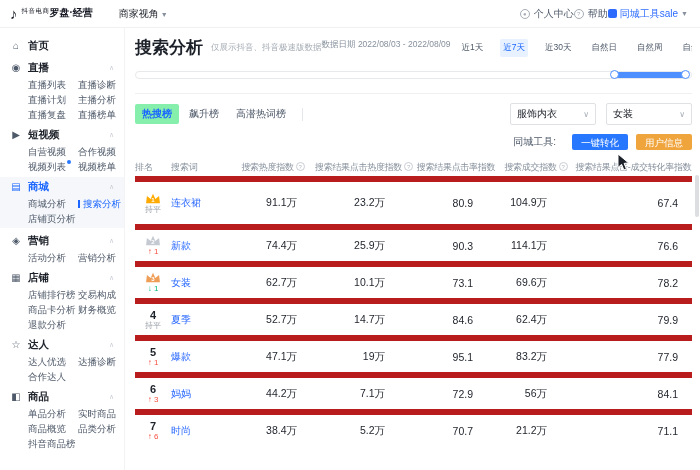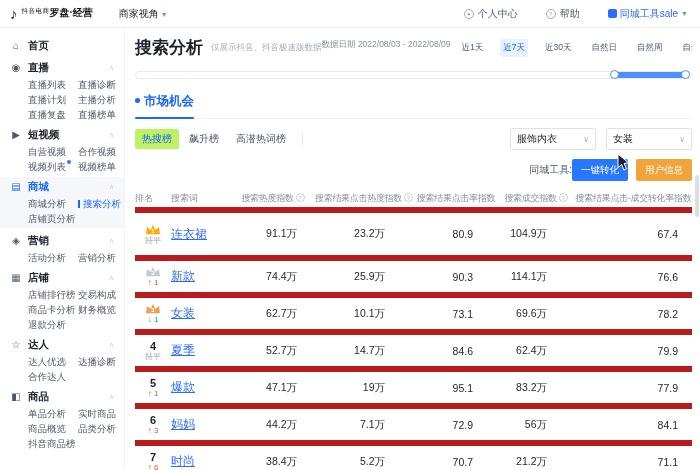--- a/index.html
+++ b/index.html
@@ -10,21 +10,21 @@
   
   .topbar { position:absolute; top:0; left:0; right:0; height:28px; display:flex; align-items:center;
             padding:0 12px 0 10px; border-bottom:1px solid #f0f1f2; background:#fff; z-index:5; }
   .brand { display:flex; align-items:center; gap:4px; }
   .note-icon { font-size:15px; font-weight:bold; color:#161823; line-height:1; }
   .brand-text { display:flex; flex-direction:row; line-height:1.05; }
   .brand-l1 { font-size:6.5px; color:#161823; letter-spacing:.5px; }
   .brand-l2 { font-size:10px; font-weight:bold; color:#161823; }
   .view-switch { margin-left:26px; font-size:10px; color:#1d2129; cursor:pointer; }
   .view-switch .chev { color:#86909c; font-size:7px; margin-left:2px; }
-  .topbar-right { margin-left:auto; display:flex; align-items:center; gap:28px; }
+  .topbar-right { margin-left:auto; display:flex; align-items:center; gap:0; }
   .top-link { display:flex; align-items:center; gap:4px; font-size:10px; color:#4e5969; cursor:pointer; }
   .ring-ic { display:inline-block; width:10px; height:10px; border:1px solid #a6adb5; border-radius:50%;
              font-size:6px; color:#a6adb5; text-align:center; line-height:9px; }
   .tool-link { display:flex; align-items:center; gap:3px; font-size:10px; color:#2d6bff; cursor:pointer; }
   .grid-ic { display:inline-block; width:9px; height:9px; background:#2d6bff; border-radius:2px; }
   .tool-link .chev { color:#86909c; font-size:7px; }
 
   
   .sidebar { position:absolute; top:28px; left:0; bottom:0; width:125px; background:#fff;
              border-right:1px solid #f2f3f5; padding-top:8px; overflow:hidden; }
@@ -60,30 +60,30 @@
 
   .tabs { display:flex; gap:26px; margin-top:14px; border-bottom:1px solid #eef0f2; }
   .tab { position:relative; font-size:12.5px; color:#4e5969; padding-bottom:8px; cursor:pointer; }
   .tab.active { color:#1a66ff; font-weight:bold; }
   .tab.active::after { content:""; position:absolute; left:0; right:0; bottom:-1px; height:2px; background:#1a66ff; border-radius:1px; }
   .tab-dot { display:inline-block; width:5px; height:5px; border-radius:50%; background:#1a66ff; margin-right:4px; vertical-align:2px; }
 
   .filter-row { display:flex; align-items:center; margin-top:9px; }
   .ftabs { display:flex; gap:3px; align-items:center; }
   .ftab { padding:3px 7px; font-size:10px; color:#4e5969; border-radius:2px; cursor:pointer; white-space:nowrap; }
-  .ftab.active { background:#bef264; color:#1a66ff; }
+  .ftab.active { background:#86efac; color:#1a66ff;font-weight:bold; }
   .vdiv { width:1px; height:13px; background:#e5e6eb; margin:0 9px; }
   .selects { margin-left:auto; display:flex; gap:10px; }
   .select { width:86px; height:22px; border:1px solid #e0e1e5; border-radius:2px; display:flex; align-items:center;
             justify-content:space-between; padding:0 6px; font-size:10px; color:#1d2129; cursor:pointer; background:#fff; }
   .select .chev { color:#a6adb5; font-size:8px; }
 
-  .tools-row { display:flex; align-items:center; justify-content:flex-end; gap:0; margin-top:9px; }
+  .tools-row { display:flex; align-items:center; justify-content:flex-end; gap:16px; margin-top:9px; }
   .tools-label { font-size:10px; color:#4e5969; }
-  .btn { height:22px; padding:0 9px; border:none; border-radius:2px; font-size:9.5px; color:#fff;
+  .btn { height:16px; padding:0 9px; border:none; border-radius:2px; font-size:9.5px; color:#fff;
          font-family:inherit; cursor:pointer; line-height:18px; }
   .btn.primary { background:#2878ff; }
   .btn.warning { background:#f0a43c; }
 
   
   .table { margin-top:8px; }
   .trow, .thead { display:grid; grid-template-columns:36px 62px 80px 102px 82px 78px 1fr; align-items:center; }
   .thead { height:18px; font-size:9px; color:#86909c; }
   .thead .hc { white-space:nowrap; overflow:hidden; }
   .hc.num { text-align:center; letter-spacing:-.3px; }
@@ -91,21 +91,21 @@
              font-size:6px; color:#b4bac2; text-align:center; line-height:8px; margin-left:2px; vertical-align:1px; cursor:pointer; }
   .trow { height:37px; border-top:6px solid #b91c1c; }
   .trow.first { height:48px; }
   .rank-cell { display:flex; flex-direction:column; align-items:center; justify-content:center; line-height:1.1; }
   .rank-num { font-size:11px; font-weight:bold; color:#1d2129; }
   .medal { line-height:0; }
   .trend { font-size:8px; margin-top:1px; }
   .trend.flat { color:#9aa0a8; }
   .trend.up { color:#f55041; }
   .trend.down { color:#00b578; }
-  .kw { font-size:12px; color:#2d6bff; cursor:pointer;text-decoration:underline; }
+  .kw { font-size:10px; color:#2d6bff; cursor:pointer; }
   .val { font-size:10.5px; color:#1d2129; text-align:right; }
   .v2 { padding-right:16px; } .v3 { padding-right:30px; } .v4 { padding-right:24px; }
   .v5 { padding-right:28px; } .v6 { padding-right:14px; }
 
   .cursor { position:absolute; left:617px; top:153px; z-index:9; pointer-events:none; }
   .scroll-thumb { position:absolute; right:1px; top:175px; width:4px; height:42px; border-radius:2px; background:#dcdee2; }
 </style>
 </head>
 <body>
 
@@ -261,21 +261,20 @@
     </div>
 
     <div class="slider">
       <div class="slider-range">
         <span class="handle left"></span>
         <span class="handle right"></span>
       </div>
     </div>
 
     <div class="tabs" id="tabs">
-        <span class="tab active"><span class="tab-dot"></span><span>市场机会</span></span>
       </div>
 
     <div class="filter-row">
       <div class="ftabs" id="rank-tabs">
           <span class="ftab active">热搜榜</span>
           <span class="ftab">飙升榜</span>
           <span class="ftab">高潜热词榜</span>
         </div>
       <div class="vdiv"></div>
       <div class="selects">

